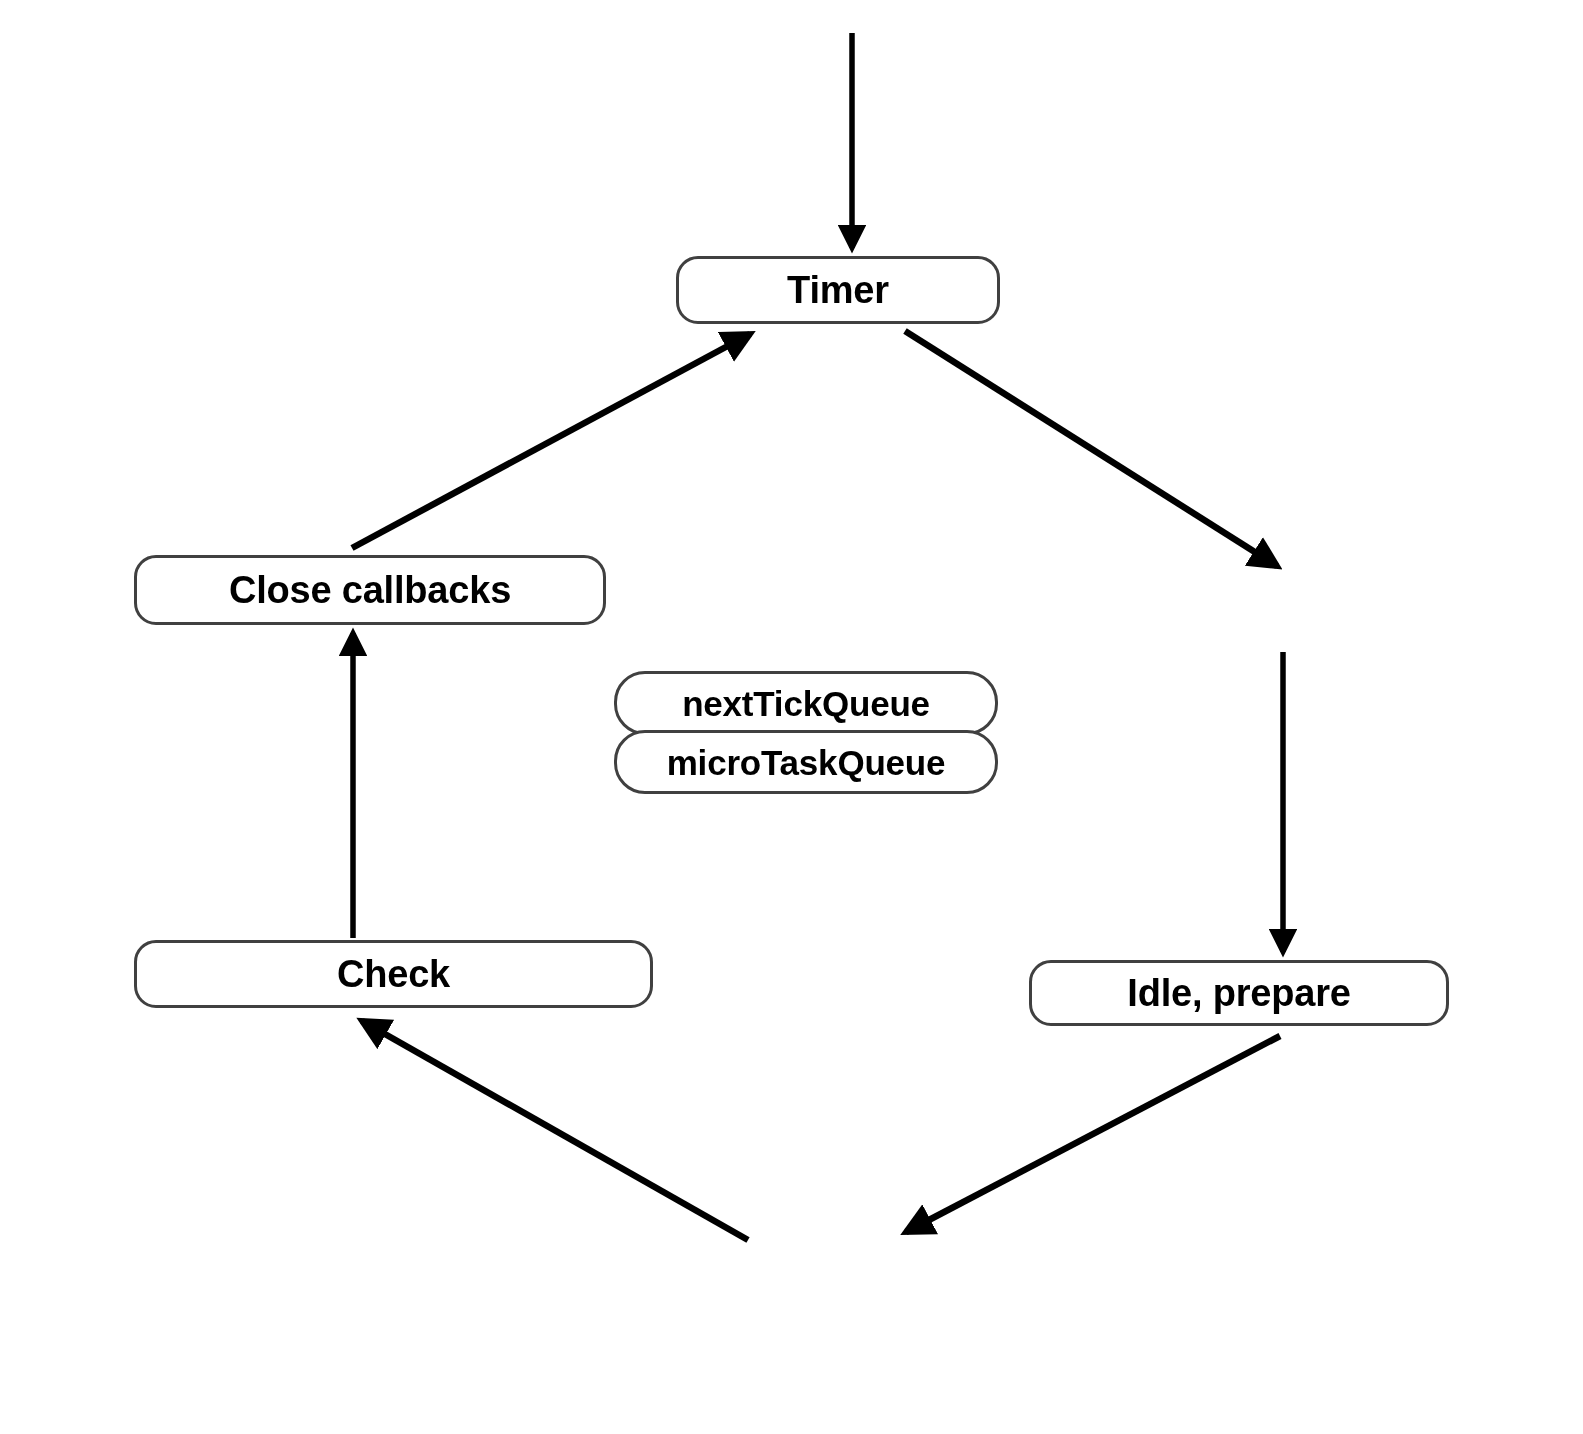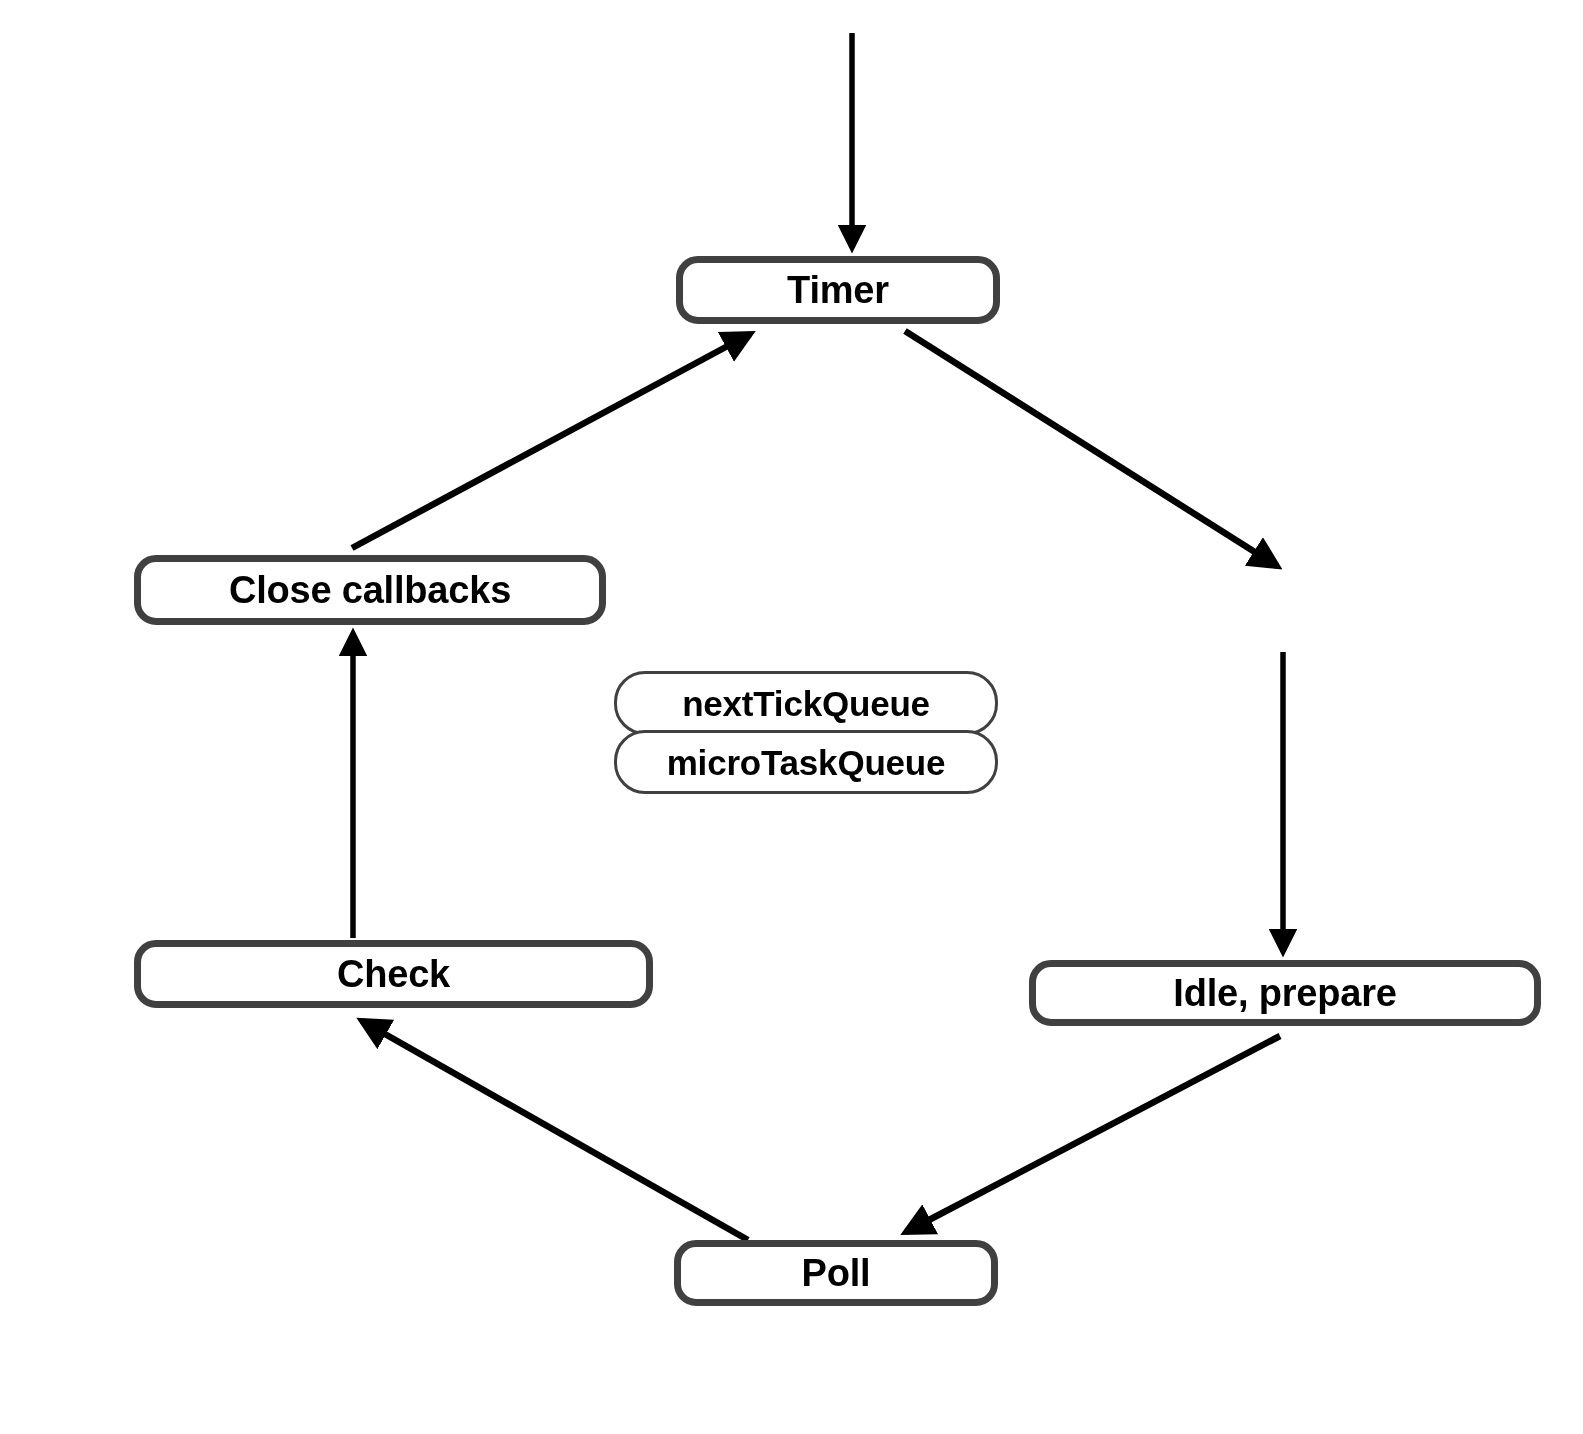--- a/index.html
+++ b/index.html
@@ -26,21 +26,21 @@
     height: 1434px;
     pointer-events: none;
   }
   .node-box {
     position: absolute;
     box-sizing: border-box;
     display: flex;
     align-items: center;
     justify-content: center;
     background: #ffffff;
-    border: 7px solid #404040;
+    border: 3px solid #404040;
     border-radius: 22px;
     color: #000000;
     font-weight: bold;
     letter-spacing: -0.2px;
     white-space: nowrap;
     z-index: 2;
   }
   .node-label {
     display: block;
     line-height: 1;
@@ -56,21 +56,21 @@
   }
   .node-pending-io {
     left: 1037px; top: 576px;  width: 504px;  height: 68px;
     font-size: 38px;
   }
   .node-check {
     left: 134px;  top: 940px;  width: 519px;  height: 68px;
     font-size: 38px;
   }
   .node-idle-prepare {
-    left: 1029px; top: 960px;  width: 512px;  height: 66px;
+    left: 1029px; top: 960px;  width: 420px;  height: 66px;
     font-size: 38px;
   }
   .node-poll {
     left: 674px;  top: 1240px; width: 324px;  height: 66px;
     font-size: 38px;
   }
   
   .node-queue {
     border-width: 3px;
     border-radius: 31px;
@@ -128,17 +128,14 @@
   </div>
 
   <div class="node-box node-check">
     <span class="node-label">Check</span>
   </div>
 
   <div class="node-box node-idle-prepare">
     <span class="node-label">Idle, prepare</span>
   </div>
 
-  <div class="node-box node-poll">
-    <span class="node-label">Poll</span>
-  </div>
 
 </div>
 
 </body></html>

